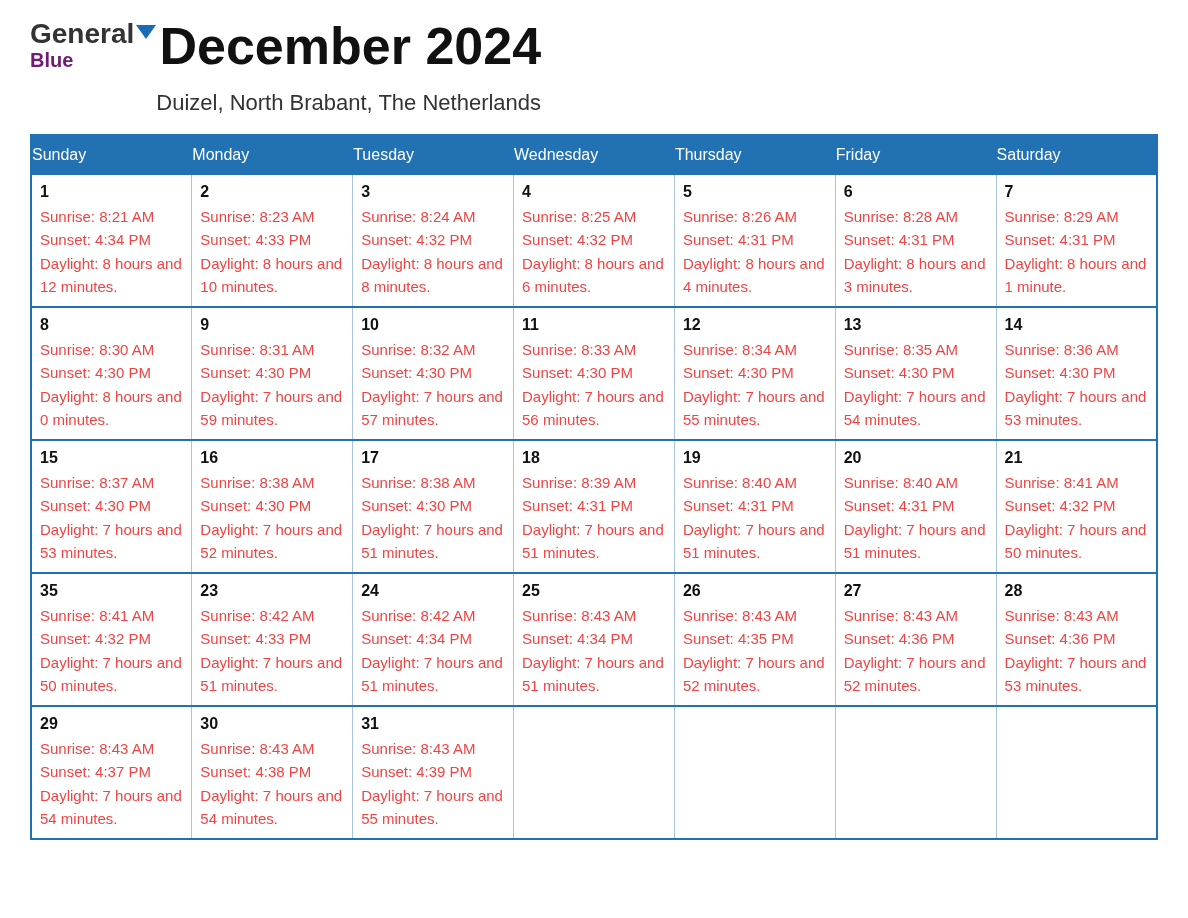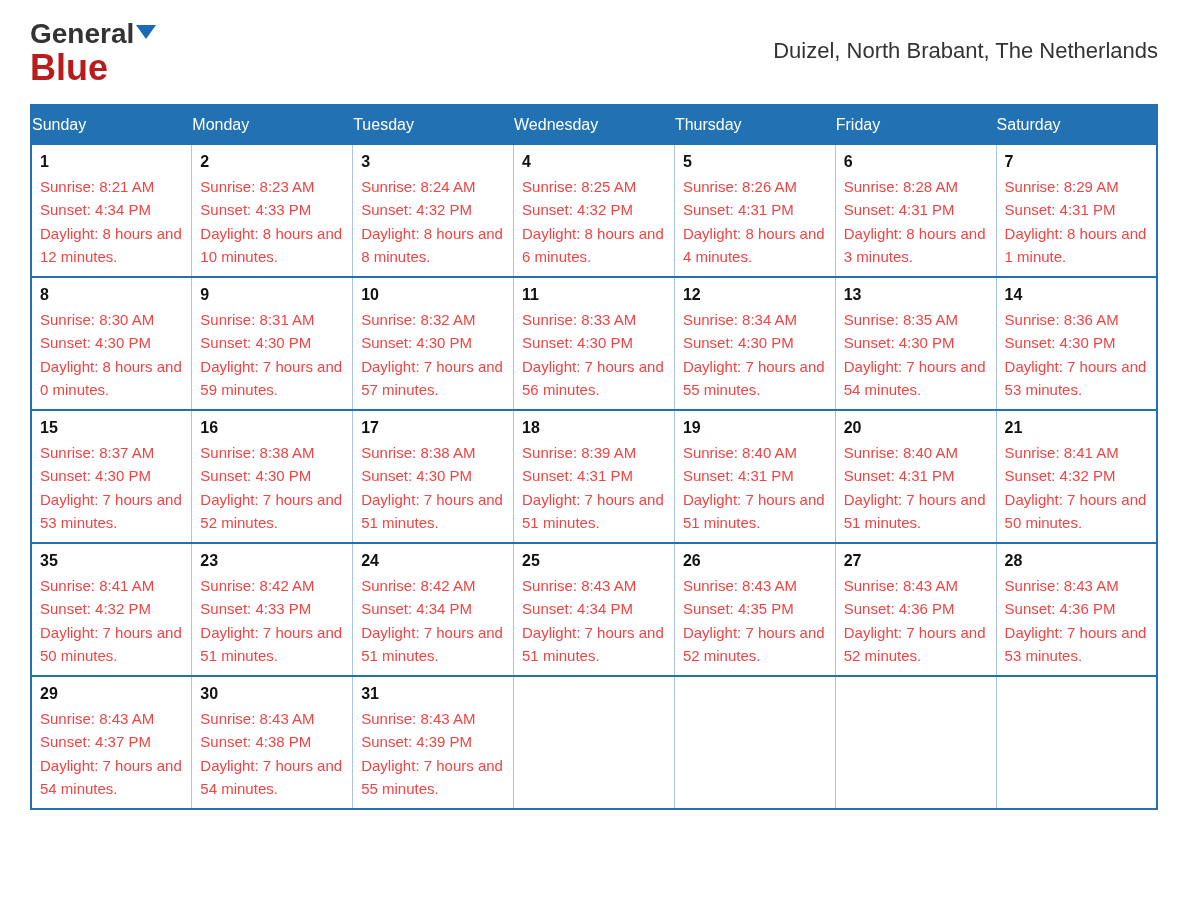--- a/index.html
+++ b/index.html
@@ -5,21 +5,20 @@
     * { margin: 0; padding: 0; box-sizing: border-box; }
     body {
       font-family: Arial, sans-serif;
       background: #fff;
       width: 1188px;
       min-height: 918px;
       padding: 20px 30px;
     }
     .header {
       display: flex;
-      justify-content: space-between;
       align-items: flex-start;
       margin-bottom: 18px;
     }
     .logo {
       display: flex;
       flex-direction: column;
       align-items: flex-start;
     }
     .logo-text {
       font-size: 28px;
@@ -33,23 +32,23 @@
       height: 0;
       border-left: 10px solid transparent;
       border-right: 10px solid transparent;
       border-top: 14px solid #1a6bb5;
       margin-left: 2px;
       vertical-align: middle;
       position: relative;
       top: -4px;
     }
     .logo-line2 {
-      font-size: 36px;
-      font-weight: bold;
-      color: #b91c1c;
+      font-size: 20px;
+      font-weight: bold;
+      color: #701a75;
       line-height: 1;
       margin-top: 2px;
     }
     .title-block {
       text-align: right;
     }
     .month-title {
       font-size: 52px;
       font-weight: bold;
       color: #111;
@@ -110,20 +109,21 @@
 <body>
 
 <div class="header">
   <div class="logo">
     <div class="logo-text">
       General<span class="logo-triangle"></span>
     </div>
     <div class="logo-line2">Blue</div>
   </div>
   <div class="title-block">
+    <div class="month-title">December 2024</div>
     <div class="location">Duizel, North Brabant, The Netherlands</div>
   </div>
 </div>
 
 <table class="calendar">
   <thead>
     <tr>
 
     <th>Sunday</th>
         <th>Monday</th>

